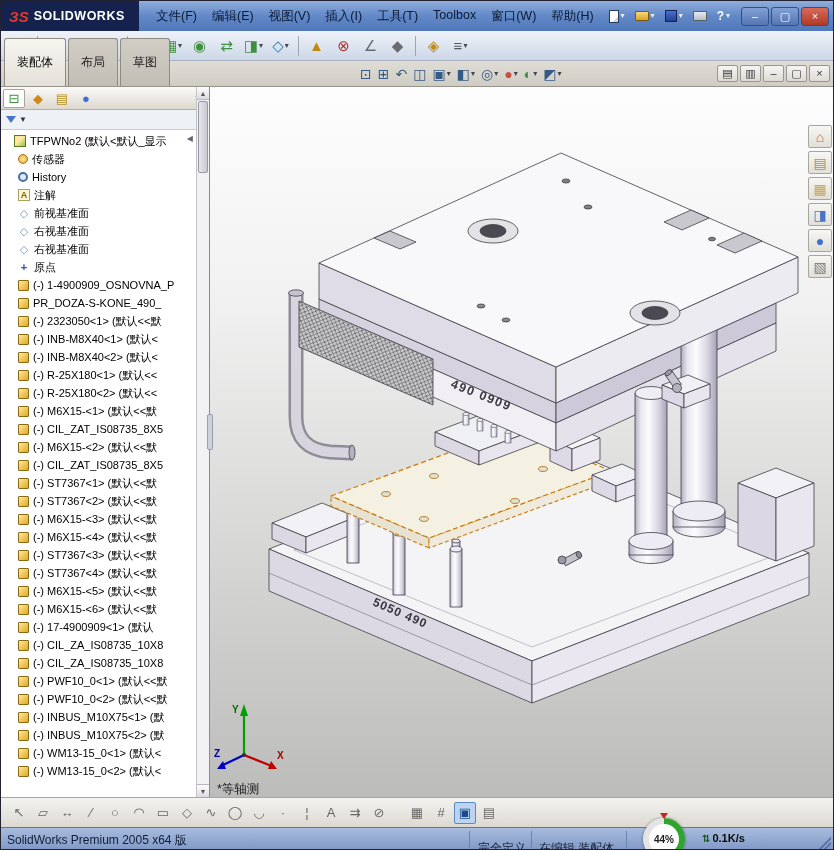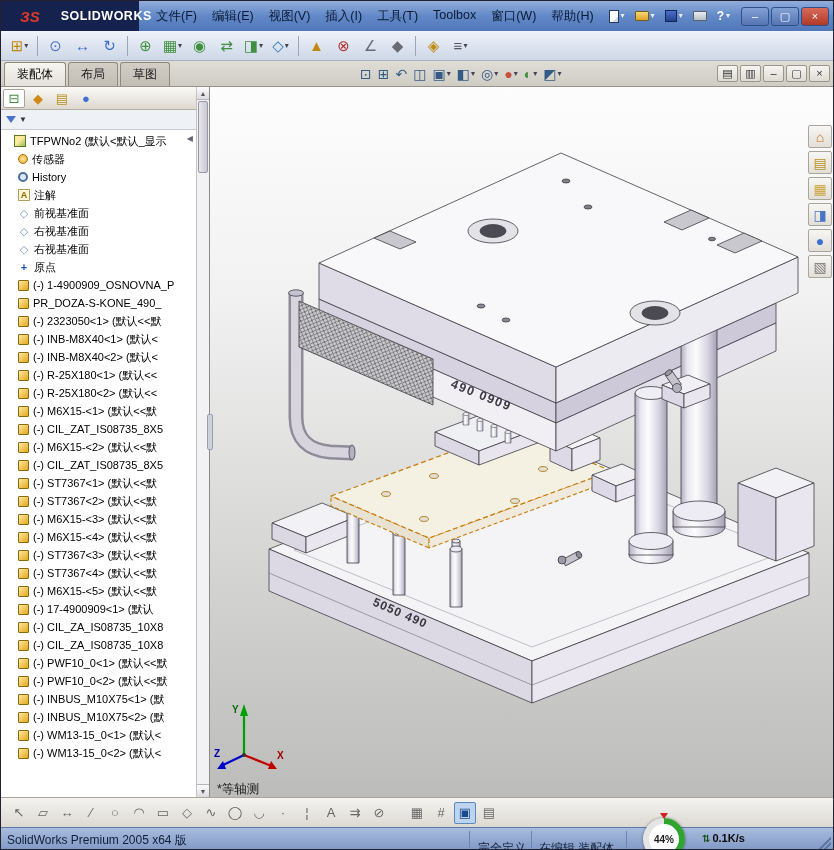--- a/index.html
+++ b/index.html
@@ -2,21 +2,21 @@
 <html><head>
 <meta charset="utf-8">
 <style>
 *{margin:0;padding:0;box-sizing:border-box}
 html,body{font-family:"Liberation Sans","DejaVu Sans",sans-serif}
 body{background:#3a3a3a}
 #app{width:834px;height:850px;position:relative;overflow:hidden;background:#d5d1c9;border:1px solid #223}
 
 
 .titlebar{height:30px;display:flex;align-items:center;background:linear-gradient(180deg,#90aedb 0%,#6288c8 50%,#5078b8 100%)}
-.logo{height:30px;width:138px;flex:none;background:#16224e;display:flex;align-items:center;gap:21px;padding-left:19px}
+.logo{height:30px;width:138px;flex:none;background:#16224e;display:flex;align-items:center;gap:5px;padding-left:8px}
 .logo-mark{color:#e23a2a;font-weight:bold;font-style:italic;font-size:15px}
 .logo-text{color:#fff;font-weight:bold;font-size:12.5px;letter-spacing:.5px}
 .menubar{display:flex;gap:1px;padding-left:10px}
 .menu-item{font-size:12.5px;color:#0a1a33;padding:4px 7px;border-radius:2px;white-space:nowrap}
 .qa{margin-left:auto;display:flex;align-items:center;gap:4px;padding-right:8px}
 .qa-btn{display:flex;align-items:center;gap:2px;padding:2px 3px;border-radius:2px}
 .qa-page{width:10px;height:13px;background:linear-gradient(135deg,#fff 70%,#cdd7e8 70%);border:1px solid #2a3a5c;display:inline-block}
 .qa-folder{width:14px;height:10px;background:linear-gradient(#f6d878,#dca428);border:1px solid #7a5a10;border-radius:1px;display:inline-block}
 .qa-save{width:12px;height:12px;background:linear-gradient(#4a6fd0,#23418e);border:1px solid #14244e;display:inline-block}
 .qa-print{width:14px;height:10px;background:linear-gradient(#e8ecf2,#b8bec8);border:1px solid #5a6068;border-radius:1px;display:inline-block}
@@ -29,21 +29,21 @@
 
 .toolbar{height:30px;background:linear-gradient(#eff3fa,#cdd7e7);border-bottom:1px solid #a8b2c2;display:flex;align-items:center;padding:0 5px}
 .tb-btn{height:24px;min-width:25px;display:flex;align-items:center;justify-content:center;gap:1px;border-radius:2px;margin:0 1px}
 .tb-glyph{font-size:15px;line-height:1}
 .dd2{font-size:8px;color:#445;line-height:1}
 .tb-sep{width:1px;height:20px;background:#9aa6b8;margin:0 4px}
 
 
 .cmdband{height:26px;background:linear-gradient(#e0ddd6,#cfccc4);border-bottom:1px solid #97938a;position:relative;display:flex;align-items:flex-end}
 .tabs{display:flex;padding-left:3px;gap:2px}
-.tab{font-size:12px;padding:3px 12px;background:linear-gradient(#d2cec6,#c2beb6);border:1px solid #8f8b81;border-bottom:none;border-radius:3px 3px 0 0;color:#222;white-space:nowrap}
+.tab{font-size:12px;padding:15px 12px;background:linear-gradient(#d2cec6,#c2beb6);border:1px solid #8f8b81;border-bottom:none;border-radius:3px 3px 0 0;color:#222;white-space:nowrap}
 .tab.active{background:linear-gradient(#f7f5f0,#e4e1da);color:#000}
 .viewtools{position:absolute;left:356px;top:2px;display:flex;align-items:center}
 .vt-btn{height:21px;padding:0 3px;display:flex;align-items:center;gap:1px;border-radius:2px}
 .vt-glyph{font-size:14px;line-height:1}
 .wintools{position:absolute;right:3px;top:4px;display:flex;gap:2px}
 .wt-btn{width:21px;height:17px;display:flex;align-items:center;justify-content:center;font-size:11px;line-height:1;color:#333;background:linear-gradient(#f6f5f2,#dedbd4);border:1px solid #9a968c;border-radius:2px}
 
 
 .main{display:flex;height:710px}
 .panel{width:209px;flex:none;background:#fff;border-right:1px solid #8a8a8a;display:flex;flex-direction:column;position:relative}
@@ -378,20 +378,24 @@
           <div class="tree-row child">
             <span class="ti ti-part"></span>
             <span class="lbl">(-) ST7367&lt;4&gt; (默认&lt;&lt;默</span>
           </div>
           <div class="tree-row child">
             <span class="ti ti-part"></span>
             <span class="lbl">(-) M6X15-&lt;5&gt; (默认&lt;&lt;默</span>
           </div>
           <div class="tree-row child">
             <span class="ti ti-part"></span>
+            <span class="lbl">(-) M6X15-&lt;6&gt; (默认&lt;&lt;默</span>
+          </div>
+          <div class="tree-row child">
+            <span class="ti ti-part"></span>
             <span class="lbl">(-) 17-4900909&lt;1&gt; (默认</span>
           </div>
           <div class="tree-row child">
             <span class="ti ti-part"></span>
             <span class="lbl">(-) CIL_ZA_IS08735_10X8</span>
           </div>
           <div class="tree-row child">
             <span class="ti ti-part"></span>
             <span class="lbl">(-) CIL_ZA_IS08735_10X8</span>
           </div>

